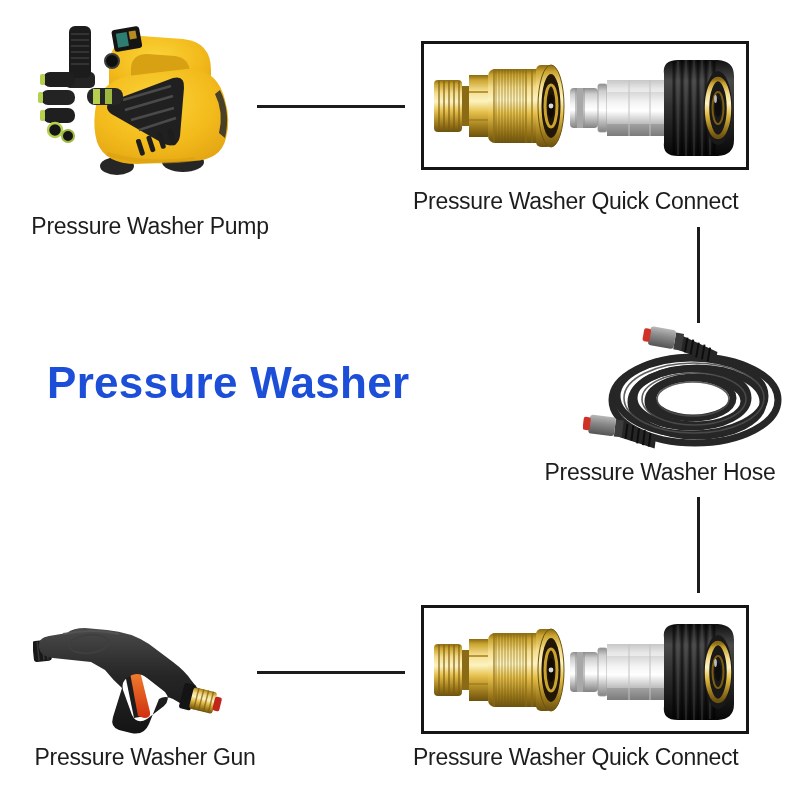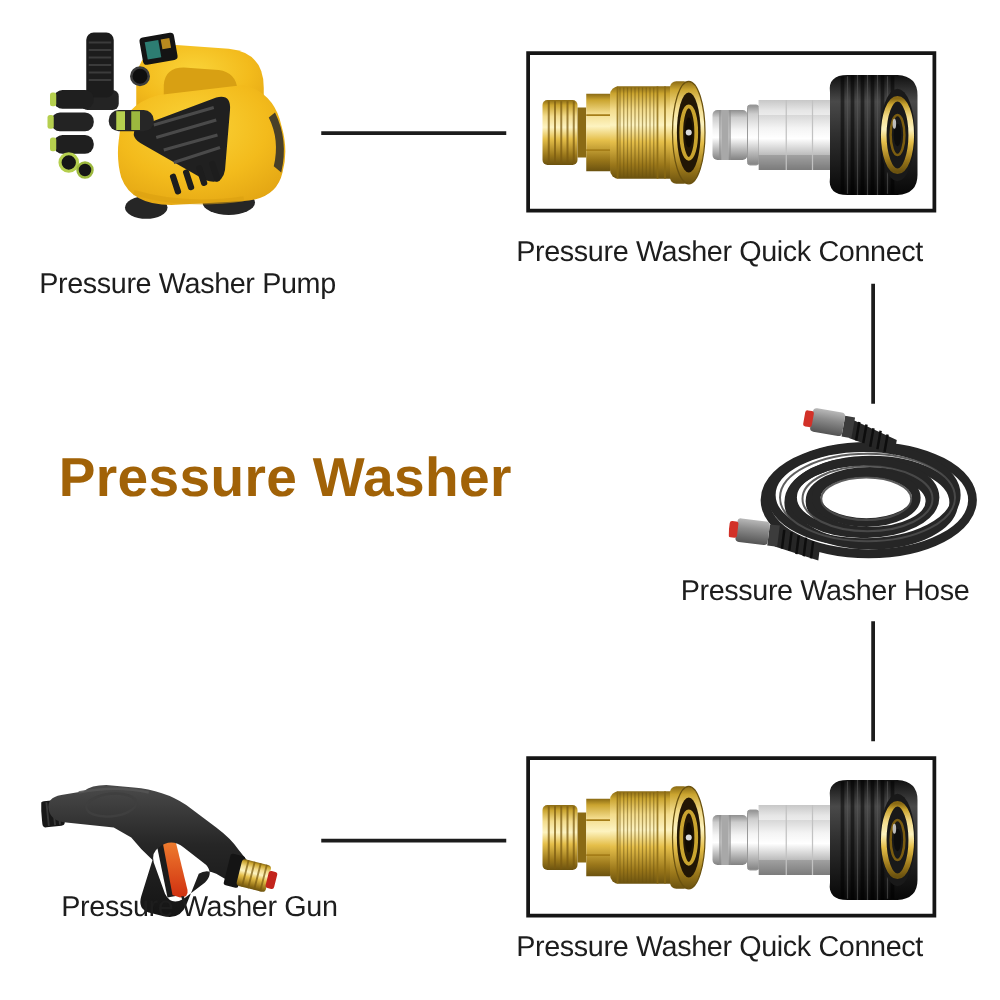--- a/index.html
+++ b/index.html
@@ -1,21 +1,21 @@
 <!DOCTYPE html>
 <html><head>
 <meta charset="utf-8">
 <style>
   html,body{margin:0;padding:0;background:#ffffff;}
   #canvas{position:relative;width:800px;height:800px;background:#ffffff;overflow:hidden;
           font-family:"Liberation Sans", sans-serif;}
   .abs{position:absolute;}
   .part-label{font-size:23px;letter-spacing:-0.3px;line-height:26px;color:#1d1d1d;
               text-align:center;white-space:nowrap;}
-  .map-title{font-size:44px;font-weight:bold;line-height:62px;color:#a16207;
+  .map-title{font-size:44px;font-weight:bold;line-height:62px;color:#1d4ed8;
              letter-spacing:0.3px;white-space:nowrap;}
   .hline{height:3px;background:#1c1c1c;}
   .vline{width:3px;background:#1c1c1c;}
   .qc-box{width:322px;height:123px;border:3px solid #151515;background:#fff;}
   .qc-box svg, figure{display:block;}
   figure{margin:0;}
 </style>
 </head>
 <body>
 
@@ -229,17 +229,17 @@
       <path d="M30,10 Q60,4 86,10" stroke="#565656" stroke-width="2" fill="none" opacity="0.8"></path>
 
       <g transform="rotate(14 164 76)">
         <rect x="148" y="62" width="12" height="26" rx="2" fill="#141414"></rect>
         <rect x="158" y="64" width="24" height="22" rx="3" fill="url(#brass)"></rect>
         <path d="M163,64 V86 M168,64 V86 M173,64 V86 M178,64 V86" stroke="#7a5a10" stroke-width="1.5" opacity="0.7"></path>
         <rect x="181" y="68" width="7" height="14" rx="2" fill="#c3241c"></rect>
       </g>
     </svg>
   </figure>
-  <div class="abs part-label" style="left:20px;top:712px;width:250px;text-align:right;">Pressure Washer Gun</div>
+  <div class="abs part-label" style="left:20px;top:744px;width:250px;">Pressure Washer Gun</div>
 
   <div class="abs hline" style="left:257px;top:671px;width:148px;"></div>
 
 </div>
 
 </body></html>

